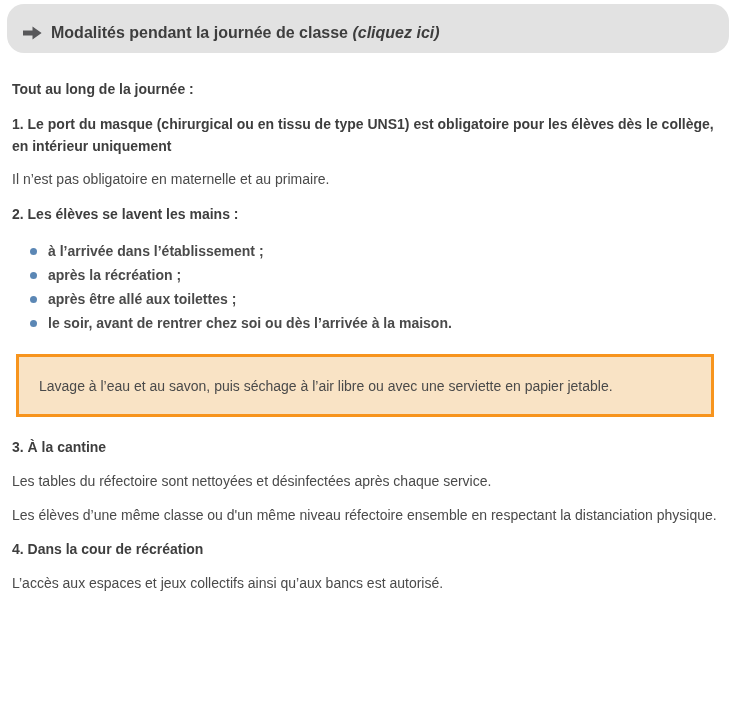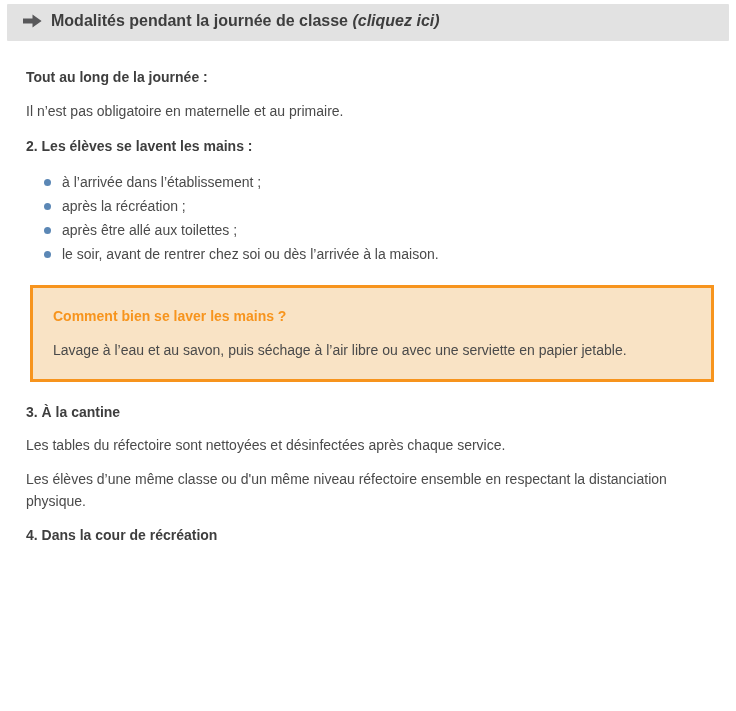--- a/index.html
+++ b/index.html
@@ -15,43 +15,43 @@
   html,body{margin:0;padding:0;}
   body{
     width:736px;height:711px;overflow:hidden;background:#ffffff;
     font-family:"Liberation Sans",sans-serif;
     font-size:14px;color:var(--body-text);
   }
   
   .accordion-header{
     margin:4px 7px 0 7px;
     background:var(--header-bg);
-    border-radius:1px;
-    padding:7px 16px 11px 16px;
+    border-radius:17px;
+    padding:19px 16px 11px 16px;
     display:flex;align-items:center;gap:9px;
     cursor:pointer;
   }
   .arrow-wrap{display:flex;align-items:center;flex:0 0 auto;}
   .accordion-title{
     font-size:16px;font-weight:bold;color:var(--heading-text);
     line-height:1.2;
   }
   .accordion-cta{font-style:italic;font-weight:bold;}
   
-  .content{padding:13px 18px 0 26px;}
+  .content{padding:13px 18px 0 12px;}
   .h{
     font-weight:bold;color:var(--heading-text);
     line-height:1.55;margin:13px 0 12px 0;
   }
   .p{line-height:1.55;margin:12px 0;}
   .hand-list{
     list-style:none;margin:15px 0 14px 0;padding:0 0 0 14px;
   }
   .hand-list li{
-    position:relative;padding-left:22px;line-height:1.5;margin:3px 0;
+    position:relative;padding-left:22px;line-height:1.5;margin:3px 0;font-weight:bold;
   }
   .hand-list li::before{
     content:"";position:absolute;left:4px;top:7px;
     width:7px;height:7px;border-radius:50%;
     background:var(--bullet);
   }
   
   .callout{
     border:3px solid var(--callout-border);
     background:var(--callout-bg);
@@ -76,37 +76,38 @@
   <span class="accordion-title">
     <span>Modalités pendant la journée de classe</span>
     <span class="accordion-cta">(cliquez ici)</span>
   </span>
 </div>
 
 <div class="content">
 
   <div class="h">Tout au long de la journée :</div>
 
+  <div class="h">1. Le port du masque (chirurgical ou en tissu de type UNS1) est obligatoire pour les élèves dès le collège, en intérieur uniquement</div>
   <div class="p">Il n’est pas obligatoire en maternelle et au primaire.</div>
 
   <div class="h">2. Les élèves se lavent les mains :</div>
 
   <ul class="hand-list">
     <li>à l’arrivée dans l’établissement ;</li>
     <li>après la récréation ;</li>
     <li>après être allé aux toilettes ;</li>
     <li>le soir, avant de rentrer chez soi ou dès l’arrivée à la maison.</li>
   </ul>
 
   <div class="callout">
-    <div class="callout-title">Comment bien se laver les mains ?</div>
     <div class="callout-body">
       <div>Lavage à l’eau et au savon, puis séchage à l’air libre ou avec une serviette en papier jetable.</div>
     </div>
   </div>
 
   <div class="h">3. À la cantine</div>
   <div class="p">Les tables du réfectoire sont nettoyées et désinfectées après chaque service.</div>
   <div class="p">Les élèves d’une même classe ou d'un même niveau réfectoire ensemble en respectant la distanciation physique.</div>
 
   <div class="h">4. Dans la cour de récréation</div>
+  <div class="p">L’accès aux espaces et jeux collectifs ainsi qu’aux bancs est autorisé.</div>
 
 </div>
 
 </body></html>

